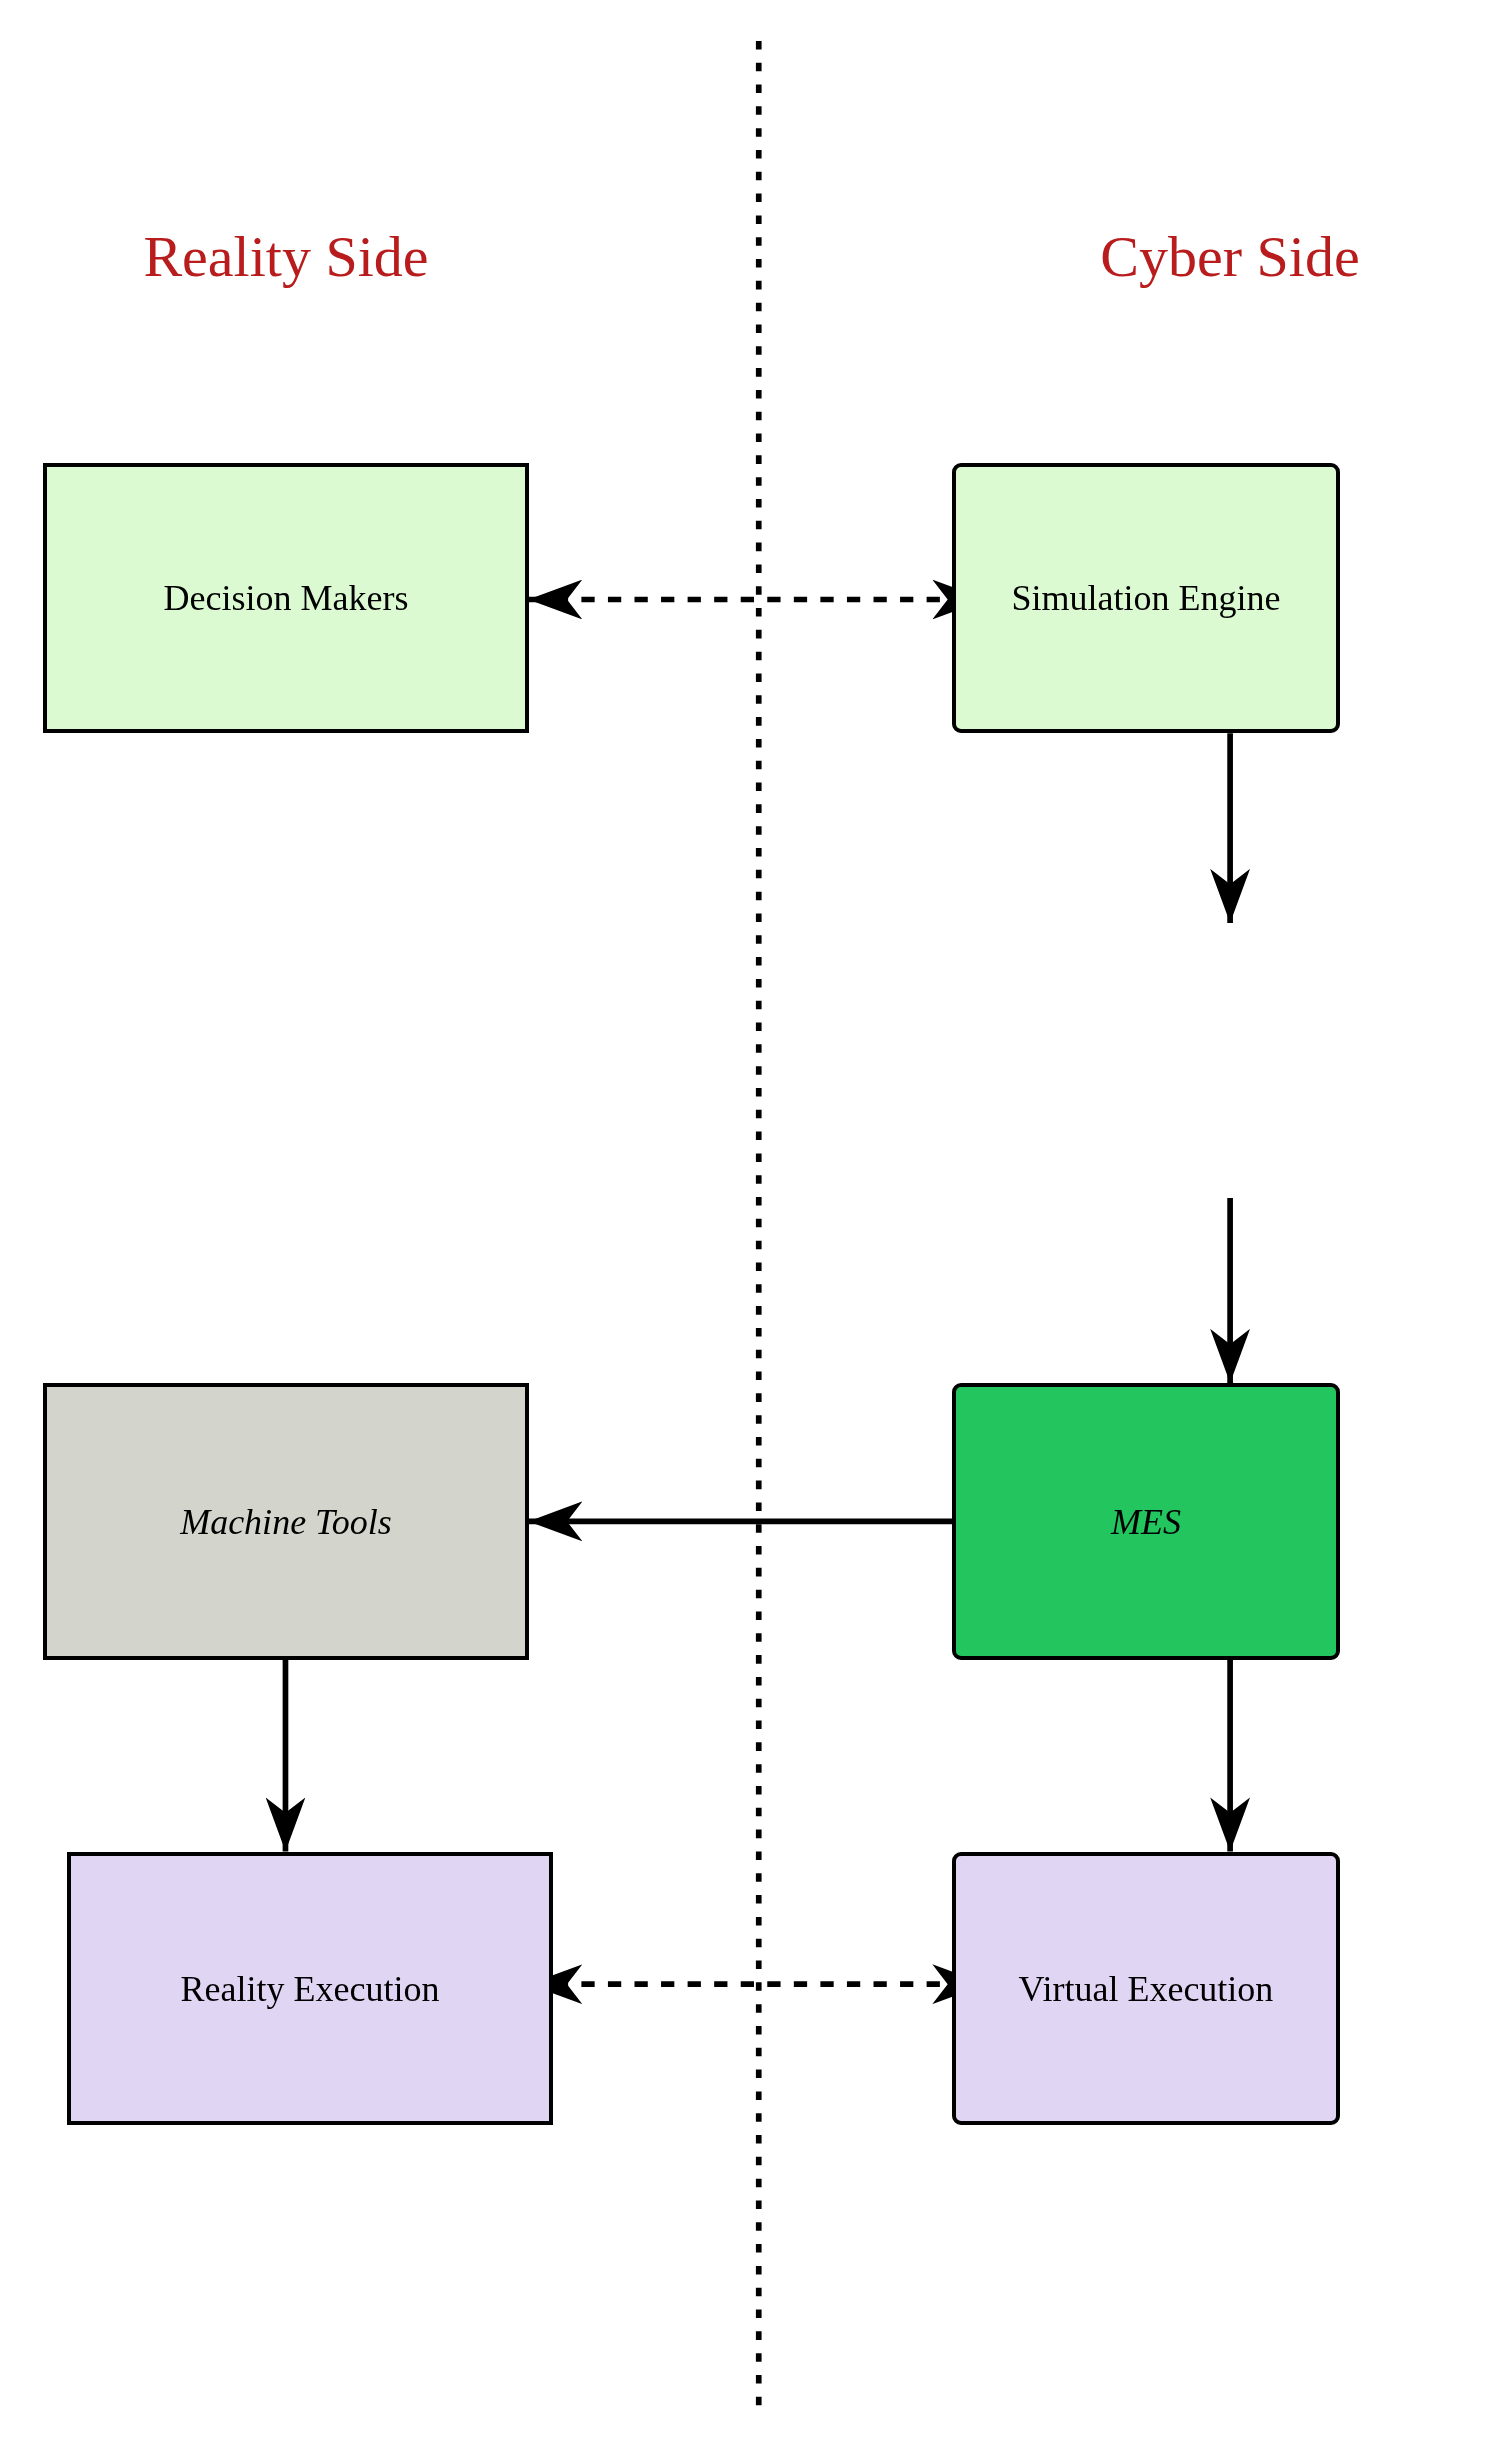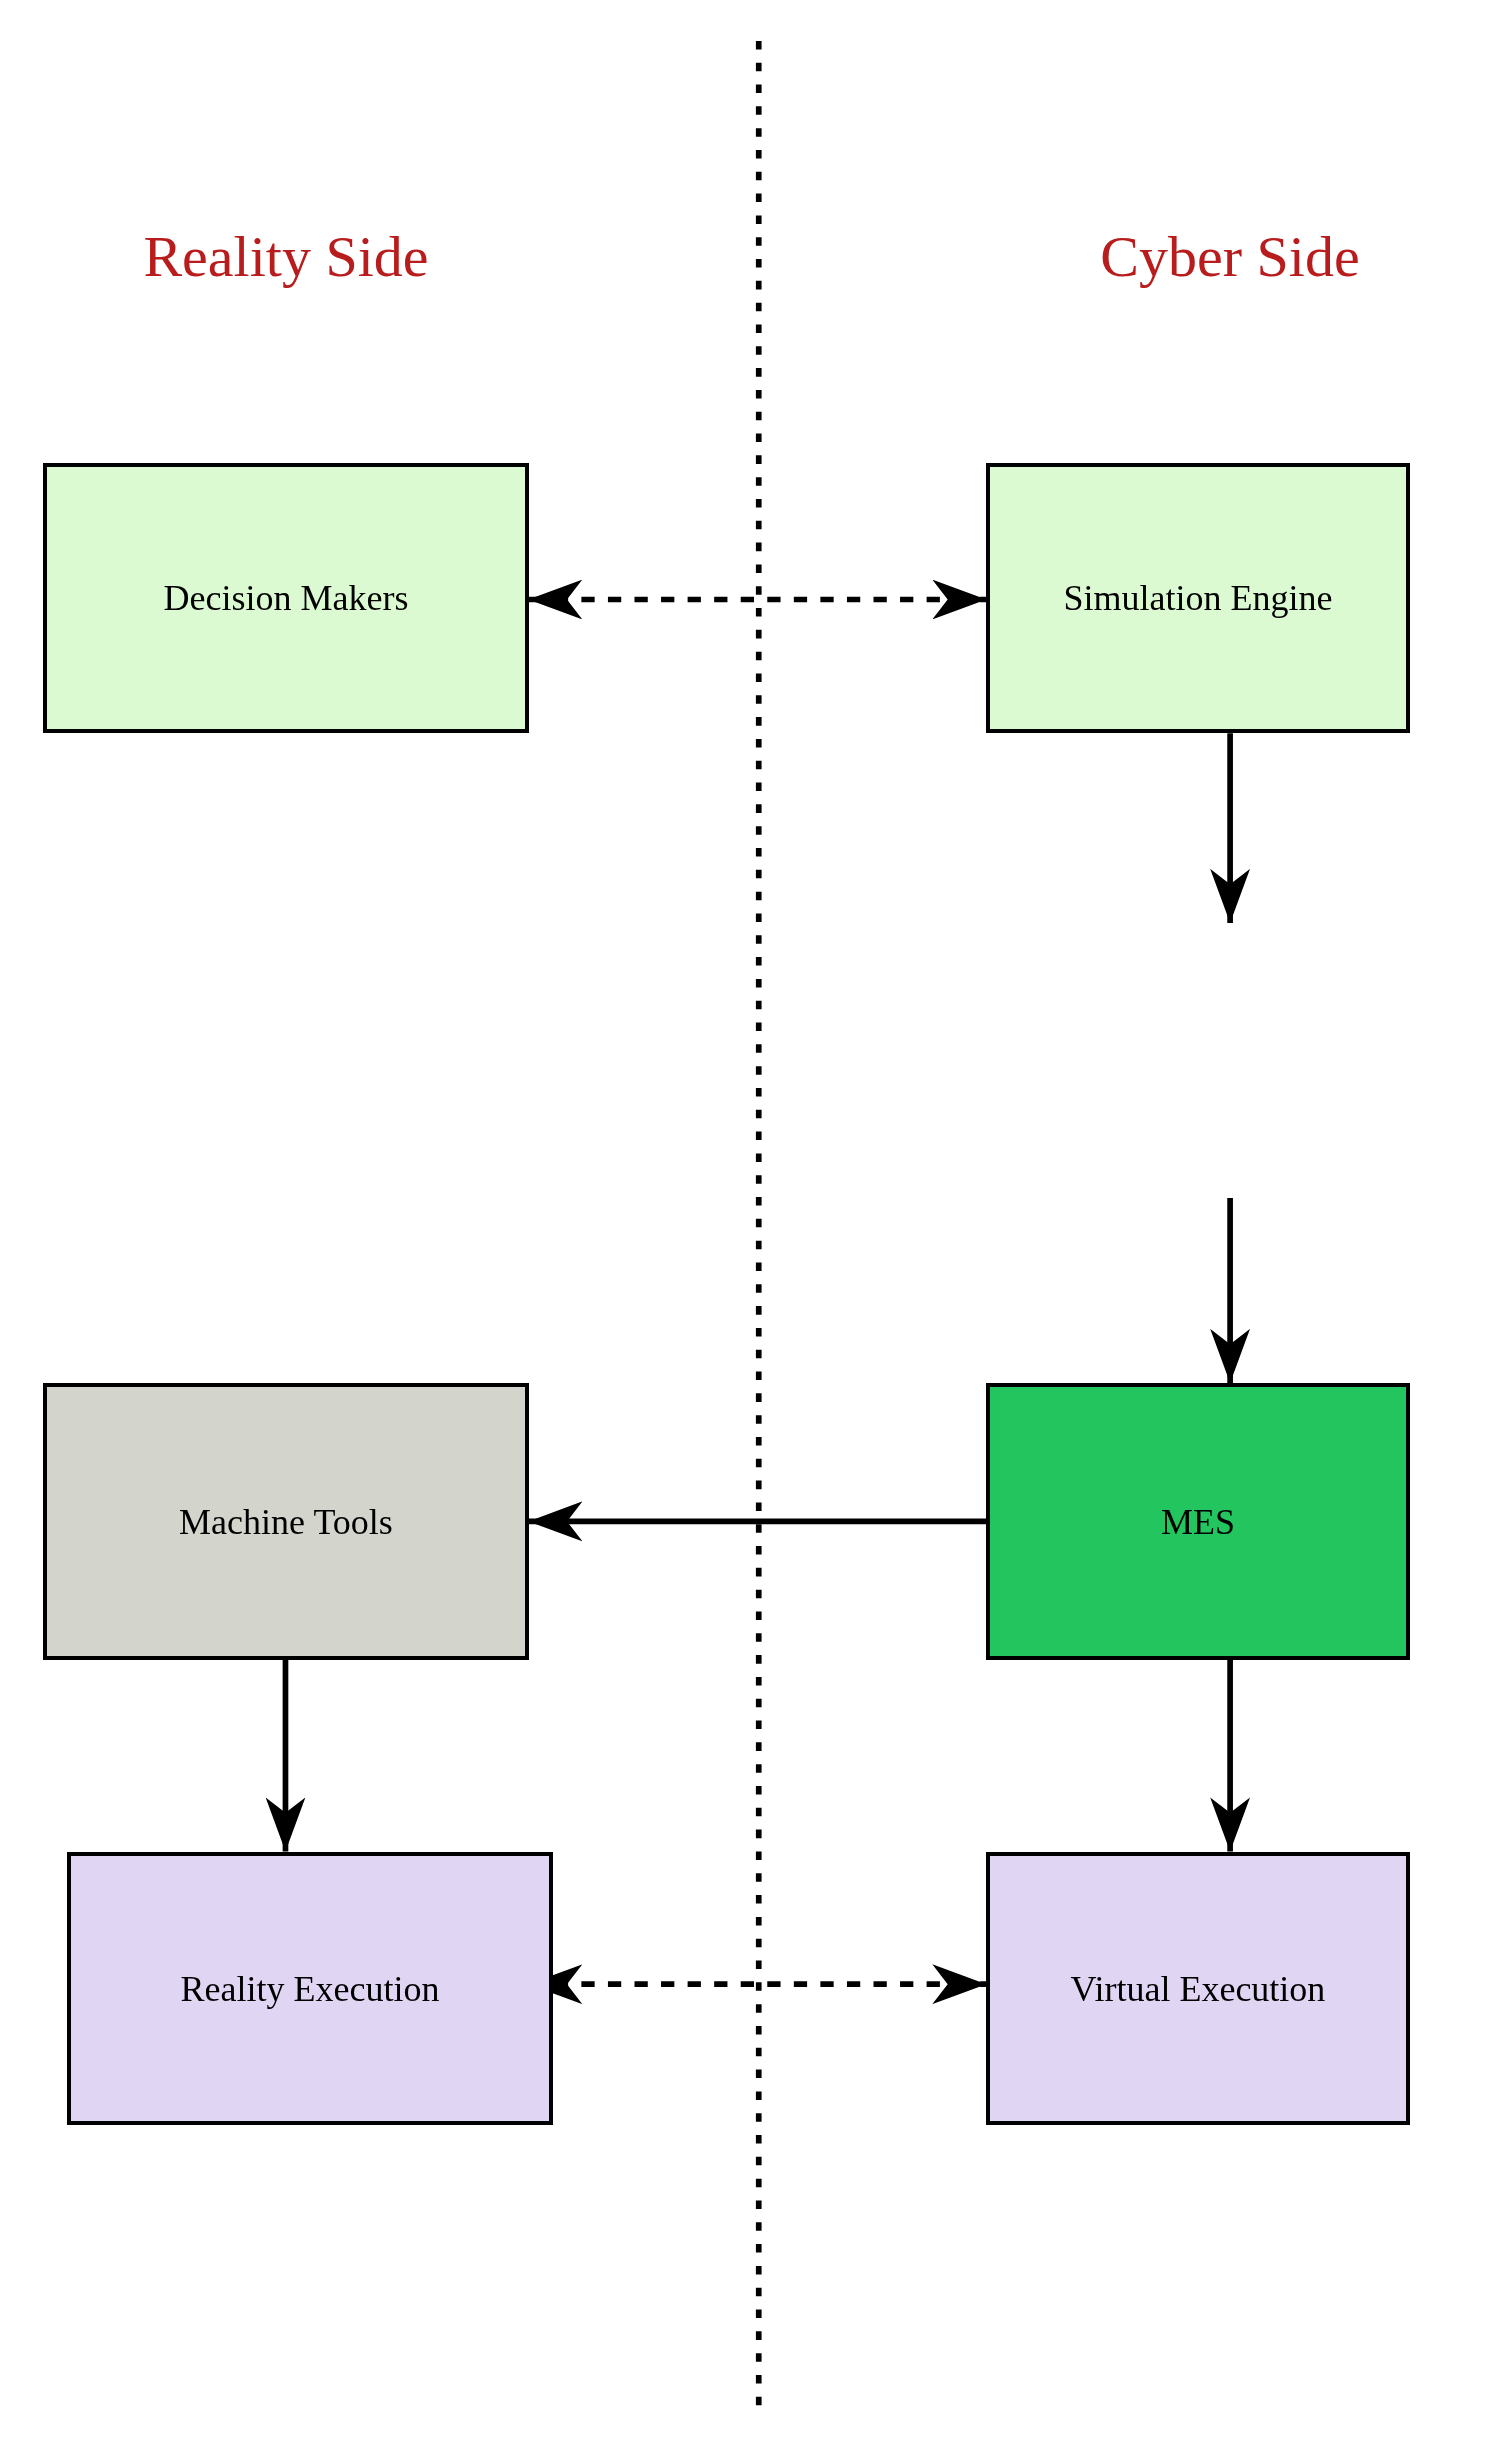--- a/index.html
+++ b/index.html
@@ -36,24 +36,24 @@
     box-sizing: border-box;
     border: 4.7px solid #000000;
     display: flex;
     align-items: center;
     justify-content: center;
     font-size: 36px;
     color: #000000;
     text-align: center;
   }
   .col-left  { left: 43px;   width: 486px; }
-  .col-right { left: 986px; width: 424px; }
+  .col-right { left: 952px; width: 388px; border-radius: 9px; }
   .row-1 { top: 463px;  height: 270px; }
   .row-2 { top: 923px;  height: 275px; }
-  .row-3 { top: 1383px; height: 277px; }
+  .row-3 { top: 1383px; height: 277px; font-style: italic; }
   .row-4 { top: 1852px; height: 273px; }
 </style>
 </head>
 <body>
 
 <div class="canvas">
 
   <svg class="edges-layer" width="1508" height="2450" viewBox="0 0 1590 2583" xmlns="http://www.w3.org/2000/svg">
     <defs>
       <marker id="arrowhead" markerUnits="strokeWidth" viewBox="0 0 10 7" markerWidth="10" markerHeight="7" refX="9.5" refY="3.5" orient="auto-start-reverse">

